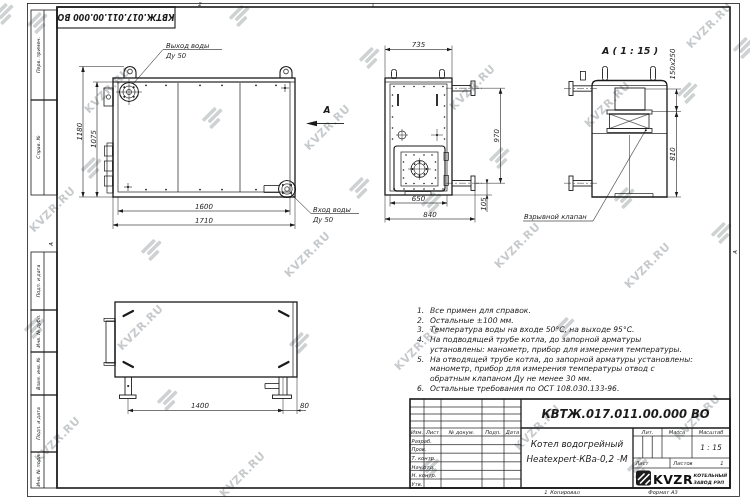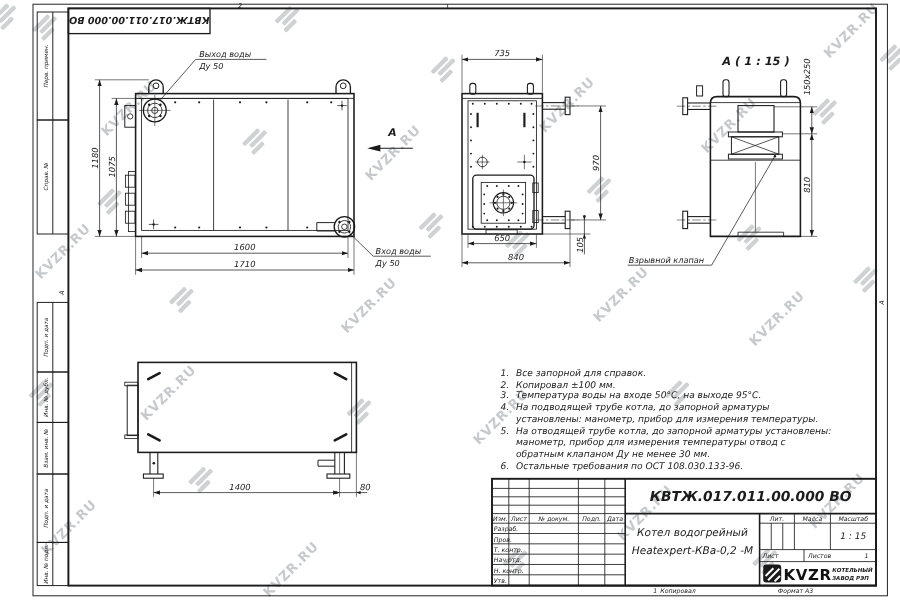--- a/index.html
+++ b/index.html
@@ -496,25 +496,25 @@
 
   <text x="546" y="494" class="small">1</text>
   <text x="565" y="494" class="small">Копировал</text>
   <text x="663" y="494" class="small">Формат А3</text>
 </g>
 </svg>
 
 <div class="notes">
   <div class="note">
     <span class="note-num">1.</span>
-    <span class="note-text">Все запорной для справок.</span>
+    <span class="note-text">Все примен для справок.</span>
   </div>
   <div class="note">
     <span class="note-num">2.</span>
-    <span class="note-text">Копировал ±100 мм.</span>
+    <span class="note-text">Остальные ±100 мм.</span>
   </div>
   <div class="note">
     <span class="note-num">3.</span>
     <span class="note-text">Температура воды на входе 50°С, на выходе 95°С.</span>
   </div>
   <div class="note">
     <span class="note-num">4.</span>
     <span class="note-text">На подводящей трубе котла, до запорной арматуры установлены: манометр, прибор для измерения температуры.</span>
   </div>
   <div class="note">

